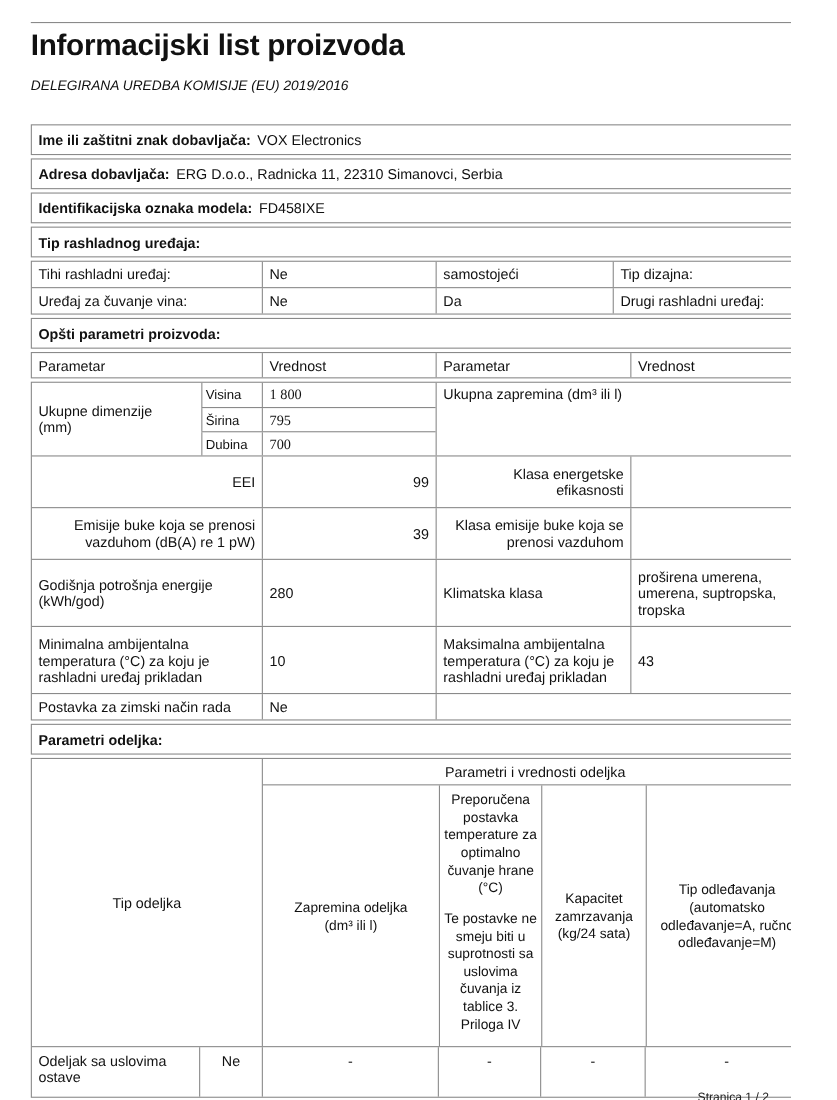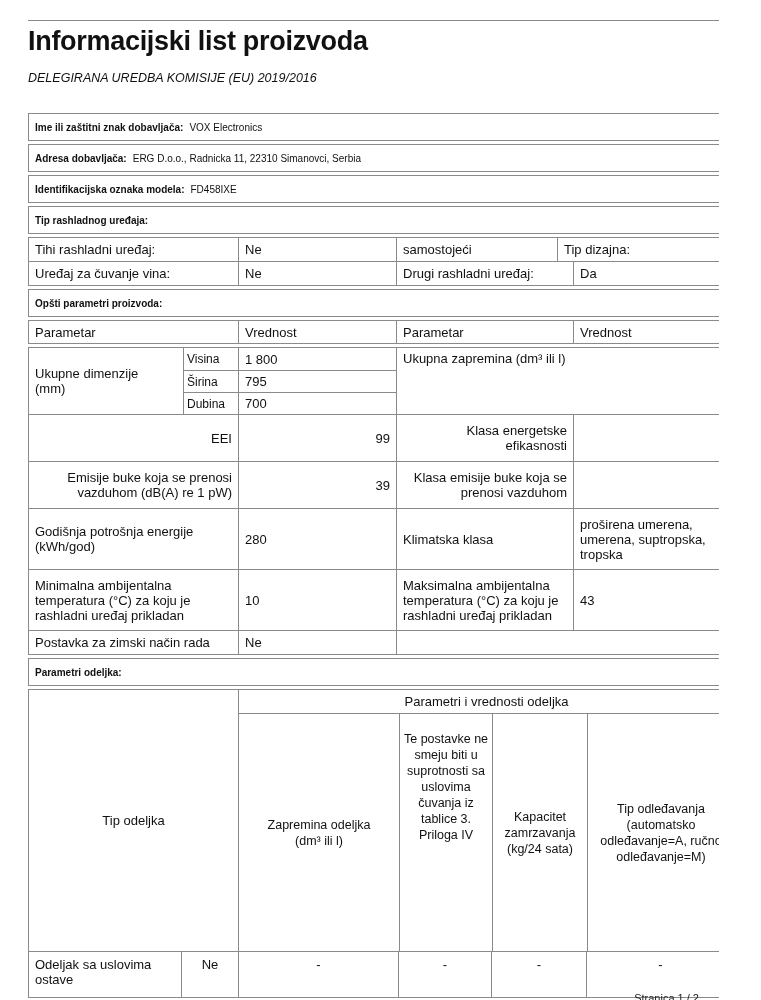--- a/index.html
+++ b/index.html
@@ -12,21 +12,21 @@
   .page { position: relative; width: 719px; height: 1000px; overflow: hidden; background: #fff; }
   .top-rule { position: absolute; left: 28px; top: 20px; width: 707px; border-top: 1px solid #8a8a8a; }
   .content { position: absolute; left: 28px; top: 0; width: 707px; }
 
   h1.title { margin-top: 25px; font-size: 27px; font-weight: 700; letter-spacing: -0.3px; line-height: 32px; }
   .subtitle { margin-top: 14px; font-size: 12.5px; font-style: italic; }
 
   .tbox { border: 1px solid #8a8a8a; margin-bottom: 3px; background: #fff; }
   .first-box { margin-top: 28px; }
 
-  .lv { padding: 4px 6px; min-height: 26px; display: flex; align-items: center; font-size: 10px; }
+  .lv { padding: 4px 6px; min-height: 26px; display: flex; align-items: center; font-size: 13px; }
   .lv .lab { font-weight: 700; }
   .lv .val { margin-left: 6px; }
 
   .row { display: flex; align-items: stretch; }
   .bt { border-top: 1px solid #8a8a8a; }
   .cell {
     border-left: 1px solid #8a8a8a;
     padding: 3px 6px; font-size: 13px;
     display: flex; flex-direction: column; justify-content: center;
   }
@@ -36,21 +36,21 @@
   .h25 .cell { min-height: 23px; }
   .h46 .cell { min-height: 46px; text-align: right; }
   .h62 .cell { min-height: 60px; }
   .hdr .cell { min-height: 22px; }
 
   
   .dim-l { width: 154px; padding: 3px 12px 3px 6px; }
   .dim-mid { width: 213px; display: flex; flex-direction: column; }
   .dim-sub { display: flex; min-height: 22px; flex: 1; }
   .dim-name { width: 55px; border-left: 1px solid #8a8a8a; padding: 2px 3px; font-size: 12px; display: flex; align-items: center; }
-  .dim-val { flex: 1; border-left: 1px solid #8a8a8a; padding: 2px 6px; font-size: 13px; display: flex; align-items: center; }
+  .dim-val { flex: 1; border-left: 1px solid #8a8a8a; padding: 2px 6px; font-size: 13px; display: flex; align-items: center; font-family: Liberation Serif, serif; }
   .vol-l { justify-content: flex-start; padding-top: 3px; }
 
   
   .comp-c1 { width: 209px; display: flex; align-items: center; justify-content: center; font-size: 13px; text-align: center; }
   .comp-right { flex: 1; border-left: 1px solid #8a8a8a; }
   .comp-span { min-height: 23px; display: flex; align-items: center; justify-content: center; font-size: 13px; }
   .comp-heads { display: flex; min-height: 238px; border-top: 1px solid #8a8a8a; }
   .ch { border-left: 1px solid #8a8a8a; text-align: center; font-size: 12.5px; line-height: 16px;
         padding: 4px 3px; display: flex; flex-direction: column; justify-content: center; align-items: center; }
   .ch.first { border-left: none; }
@@ -102,22 +102,22 @@
     <div class="tbox">
       <div class="row h25">
         <div class="cell first cA">Tihi rashladni uređaj:</div>
         <div class="cell cB">Ne</div>
         <div class="cell cD">samostojeći</div>
         <div class="cell cC">Tip dizajna:</div>
       </div>
       <div class="row bt h25">
         <div class="cell first cA">Uređaj za čuvanje vina:</div>
         <div class="cell cB">Ne</div>
+        <div class="cell cD">Da</div>
         <div class="cell cC">Drugi rashladni uređaj:</div>
-        <div class="cell cD">Da</div>
       </div>
     </div>
 
     <div class="tbox">
       <div class="lv">
           <span class="lab">Opšti parametri proizvoda:</span>
         </div>
     </div>
     <div class="tbox">
       <div class="row hdr">
@@ -192,20 +192,21 @@
     <div class="tbox">
       <div class="row">
         <div class="comp-c1">Tip odeljka</div>
         <div class="comp-right">
           <div class="comp-span">Parametri i vrednosti odeljka</div>
           <div class="comp-heads">
             <div class="ch first ch2">
               <span>Zapremina odeljka (dm³ ili l)</span>
             </div>
             <div class="ch ch3">
+              <span>Preporučena postavka temperature za optimalno čuvanje hrane (°C)</span>
               <span class="para2">Te postavke ne smeju biti u suprotnosti sa uslovima čuvanja iz tablice 3. Priloga IV</span>
             </div>
             <div class="ch ch4">
               <span>Kapacitet zamrzavanja (kg/24 sata)</span>
             </div>
             <div class="ch ch5">
               <span>Tip odleđavanja (automatsko odleđavanje=A, ručno odleđavanje=M)</span>
             </div>
           </div>
         </div>

